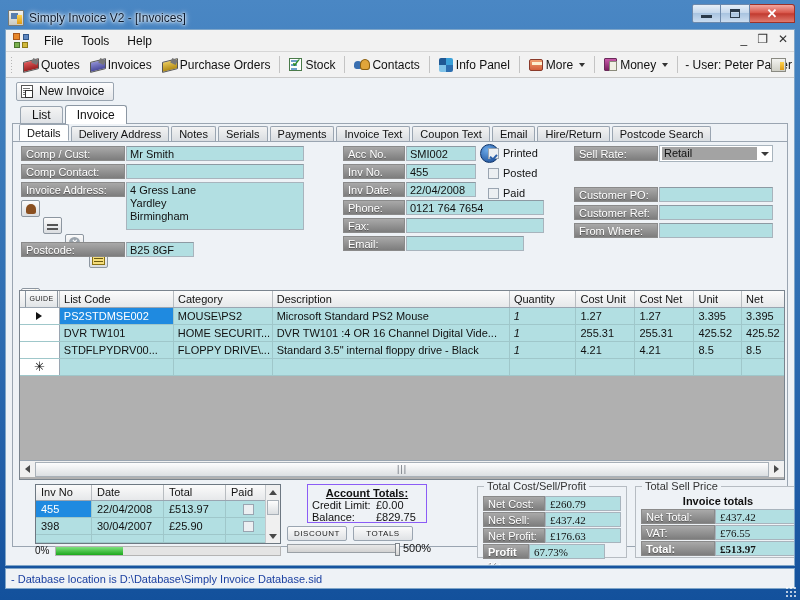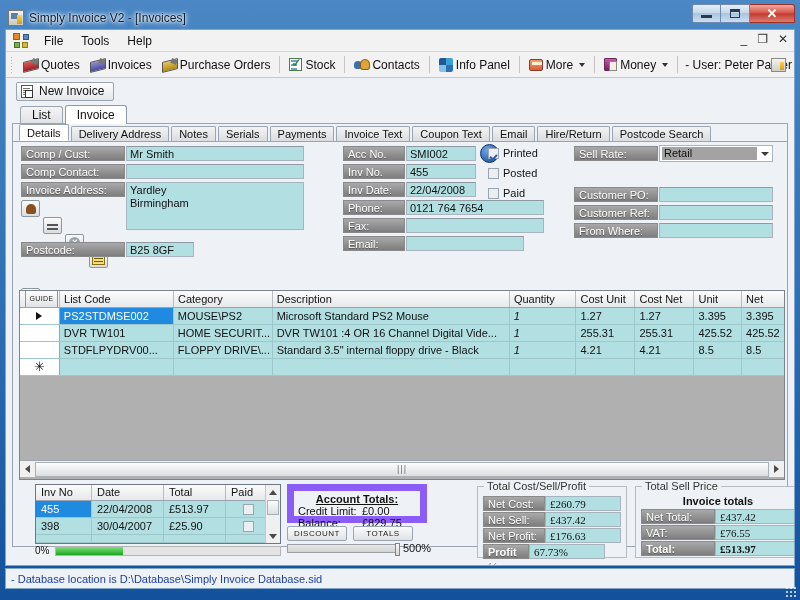--- a/index.html
+++ b/index.html
@@ -227,21 +227,21 @@
   .vsb-arrow.u i{border-left:4px solid transparent;border-right:4px solid transparent;border-bottom:5px solid #4a4a4a;}
   .vsb-arrow.d i{border-left:4px solid transparent;border-right:4px solid transparent;border-top:5px solid #4a4a4a;}
   #inv-vthumb{margin:1px 1px;height:15px;background:linear-gradient(180deg,#fdfdfd,#dcdfe2);border:1px solid #a8b0b8;}
 
   #progress-row{position:absolute;left:0;top:60px;width:246px;height:13px;display:flex;align-items:center;}
   #progress-row .plabel{font-size:10px;color:#111;width:20px;}
   #pbar{flex:1;height:10px;background:#e4e4e4;border:1px solid #b4b4b4;position:relative;overflow:hidden;}
   #pbar i{display:block;height:100%;background:linear-gradient(180deg,#7de07d,#1ca81c);}
 
   #acct-totals{position:absolute;left:252px;top:0;width:140px;height:62px;}
-  #acct-box{border:7px solid #8b5cf6;background:#eef2f6;height:39px;padding:2px 4px;}
+  #acct-box{border:1px solid #8b5cf6;background:#eef2f6;height:39px;padding:2px 4px;margin-left:20px;}
   #acct-title{text-align:center;font-size:11px;font-weight:bold;color:#111;text-decoration:underline;line-height:12px;}
   .acct-line{font-size:11px;color:#111;line-height:12px;display:flex;}
   .acct-line .k{width:64px;}
   #acct-btns{display:flex;gap:6px;margin-top:3px;}
   .smbtn{height:15px;min-width:60px;border:1px solid #9aa5b1;border-radius:2px;font-size:8px;letter-spacing:.5px;
     background:linear-gradient(180deg,#fbfbfb,#dfe2e5);color:#222;display:flex;align-items:center;justify-content:center;cursor:default;}
 
   #zoom-row{position:absolute;left:252px;top:57px;width:250px;height:14px;display:flex;align-items:center;gap:4px;}
   #zoom-track{width:112px;height:9px;background:linear-gradient(180deg,#e8e8e8,#d2d2d2);border:1px solid #9aa0a6;position:relative;}
   #zoom-thumb{position:absolute;right:-2px;top:-2px;width:5px;height:13px;background:linear-gradient(180deg,#fafafa,#d6d6d6);border:1px solid #7f858b;}
@@ -396,20 +396,21 @@
       <div id="details-area">
 
         <div class="lbl abs" style="left:8px;top:4px;width:104px;">Comp / Cust:</div>
         <div class="fld abs" style="left:113px;top:4px;width:178px;">Mr Smith</div>
 
         <div class="lbl abs" style="left:8px;top:22px;width:104px;">Comp Contact:</div>
         <div class="fld abs" style="left:113px;top:22px;width:178px;"></div>
 
         <div class="lbl abs" style="left:8px;top:40px;width:104px;">Invoice Address:</div>
         <div class="fld-multi abs" style="left:113px;top:40px;width:178px;height:48px;">
+          <div>4 Gress Lane</div>
           <div>Yardley</div>
           <div>Birmingham</div>
         </div>
 
         <div class="minibtn abs" style="left:8px;top:58px;">
           <i style="position:absolute;left:4px;top:3px;width:10px;height:10px;border-radius:50% 50% 25% 25%;background:#8a4f1f;display:block;"></i>
         </div>
         <div class="minibtn abs" style="left:30px;top:58px;">
           <i style="position:absolute;left:3px;top:6px;width:11px;height:2px;background:#555;box-shadow:0 4px 0 #555;display:block;"></i>
         </div>

